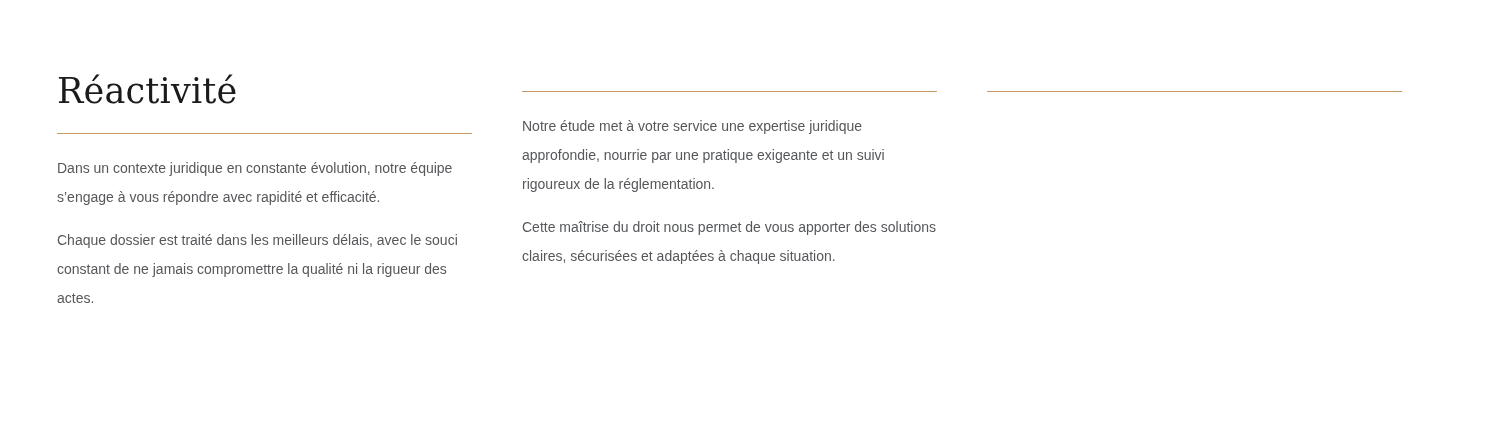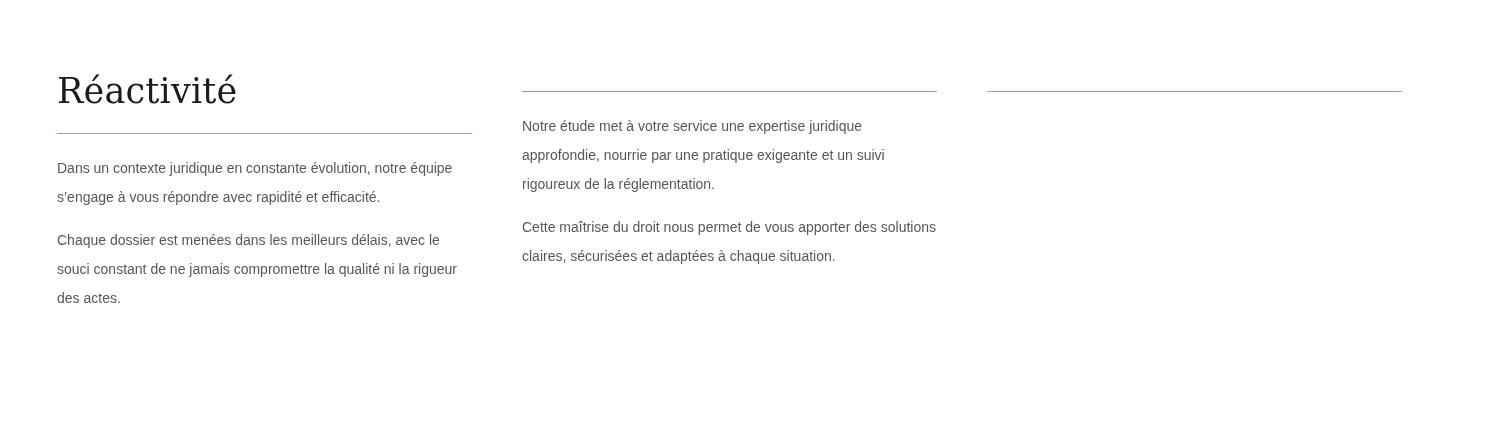--- a/index.html
+++ b/index.html
@@ -50,21 +50,21 @@
 </style>
 </head>
 <body>
 
 <main class="features">
 
   <section class="feature-col">
     <h2 class="feature-title">Réactivité</h2>
     <hr class="title-underline">
     <p class="feature-text">Dans un contexte juridique en constante évolution, notre équipe s’engage à vous répondre avec rapidité et efficacité.</p>
-    <p class="feature-text">Chaque dossier est menées dans les meilleurs délais, avec le souci constant de ne jamais compromettre la qualité ni la rigueur des actes.</p>
+    <p class="feature-text">Chaque dossier est traité dans les meilleurs délais, avec le souci constant de ne jamais compromettre la qualité ni la rigueur des actes.</p>
   </section>
 
   <section class="feature-col">
     <hr class="title-underline">
     <p class="feature-text">Notre étude met à votre service une expertise juridique approfondie, nourrie par une pratique exigeante et un suivi rigoureux de la réglementation.</p>
     <p class="feature-text">Cette maîtrise du droit nous permet de vous apporter des solutions claires, sécurisées et adaptées à chaque situation.</p>
   </section>
 
   <section class="feature-col">
     <hr class="title-underline">

